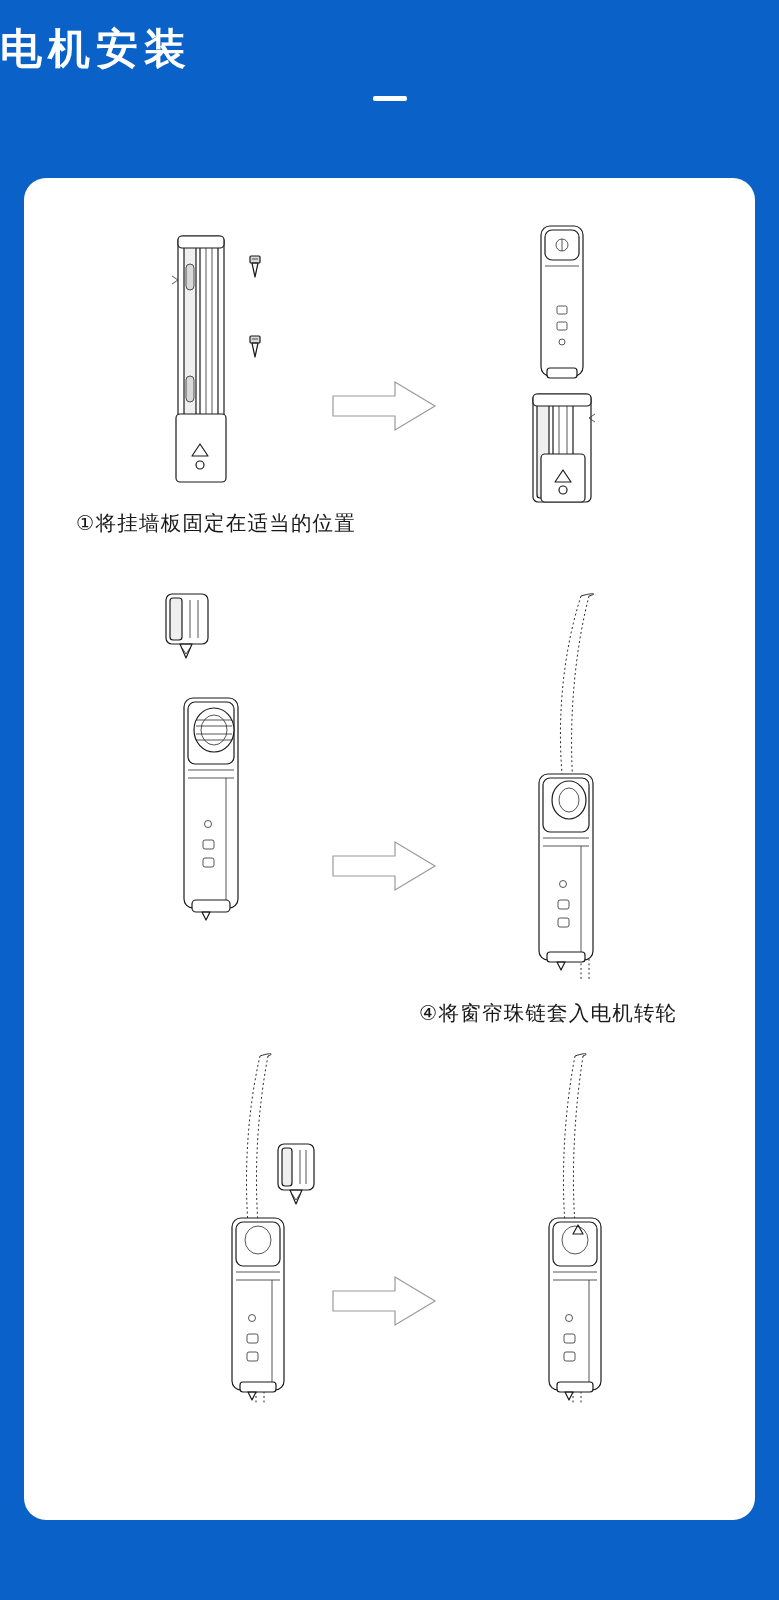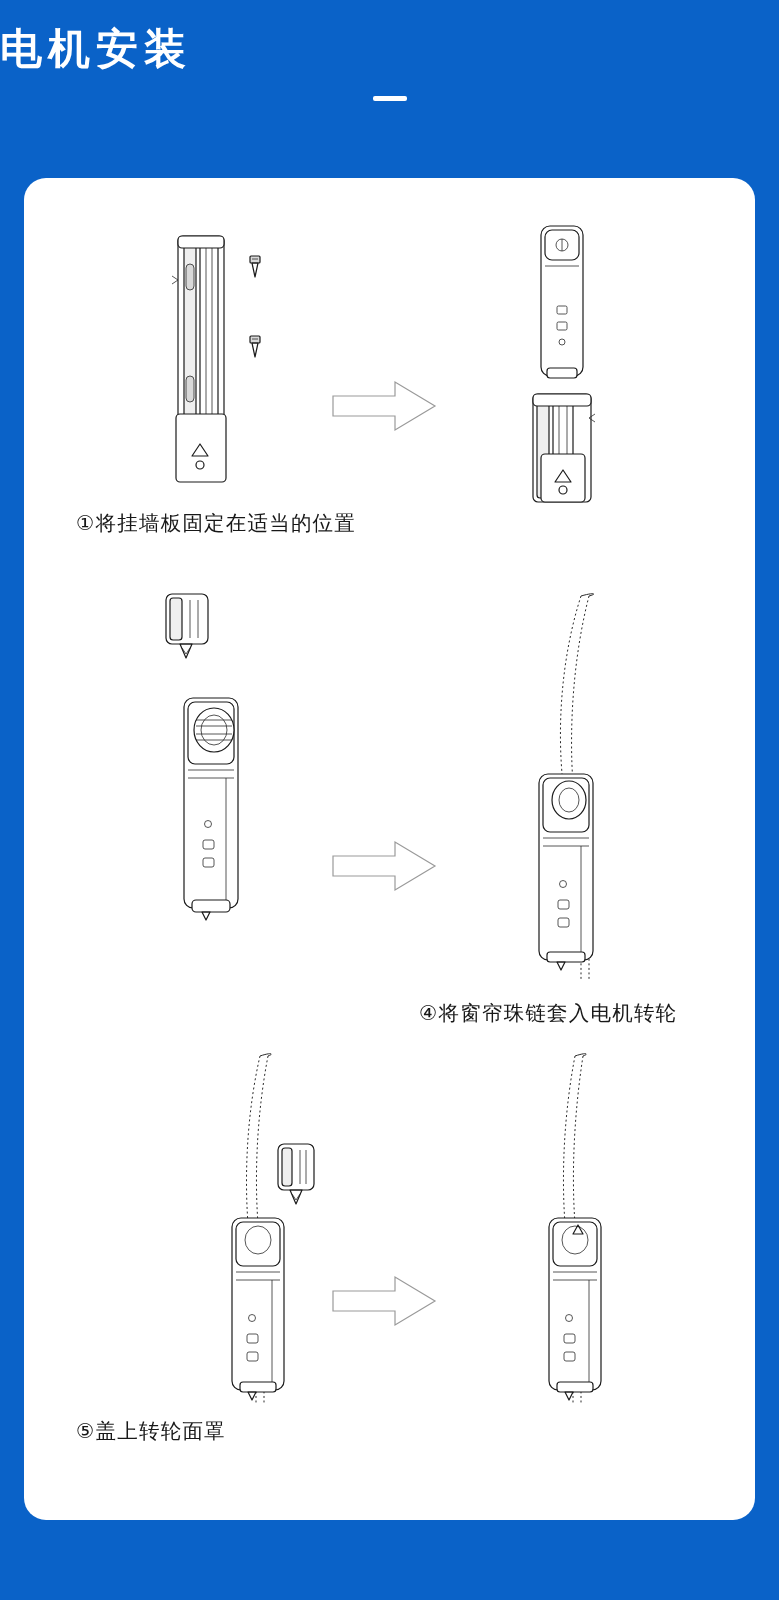--- a/index.html
+++ b/index.html
@@ -275,21 +275,20 @@
               <line class="ln-t" x1="98" y1="224" x2="142" y2="224"></line>
               <line class="ln-t" x1="98" y1="232" x2="142" y2="232"></line>
               <circle class="ln-t" cx="114" cy="270" r="3.5"></circle>
               <rect class="ln-t fillw" x="109" y="286" width="11" height="9" rx="2"></rect>
               <rect class="ln-t fillw" x="109" y="304" width="11" height="9" rx="2"></rect>
               <line class="ln-t" x1="134" y1="232" x2="134" y2="334"></line>
               <rect class="fillw ln" x="102" y="334" width="36" height="10" rx="3"></rect>
               <path class="ln" d="M110 344 l4 8 4 -8 z"></path>
             </svg>
           </div>
-          <div class="caption">⑤盖上转轮面罩</div>
         </div>
 
         <div class="arrow" style="left:305px;top:225px;">
           <svg width="110" height="56" viewBox="0 0 110 56">
             <path class="arrow-shape" d="M4 18 L66 18 L66 4 L106 28 L66 52 L66 38 L4 38 Z"></path>
           </svg>
         </div>
 
         <div class="cell cell-right">
           <div class="art" style="height:368px;">

